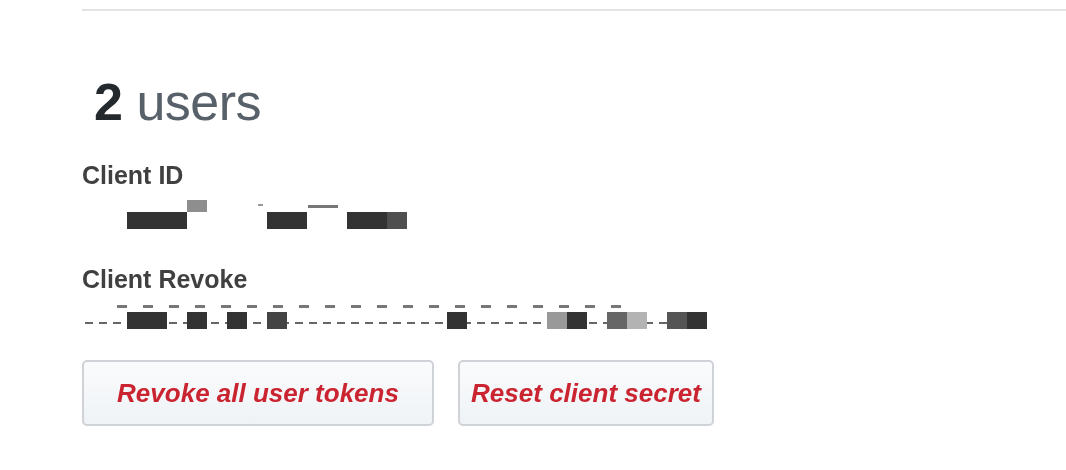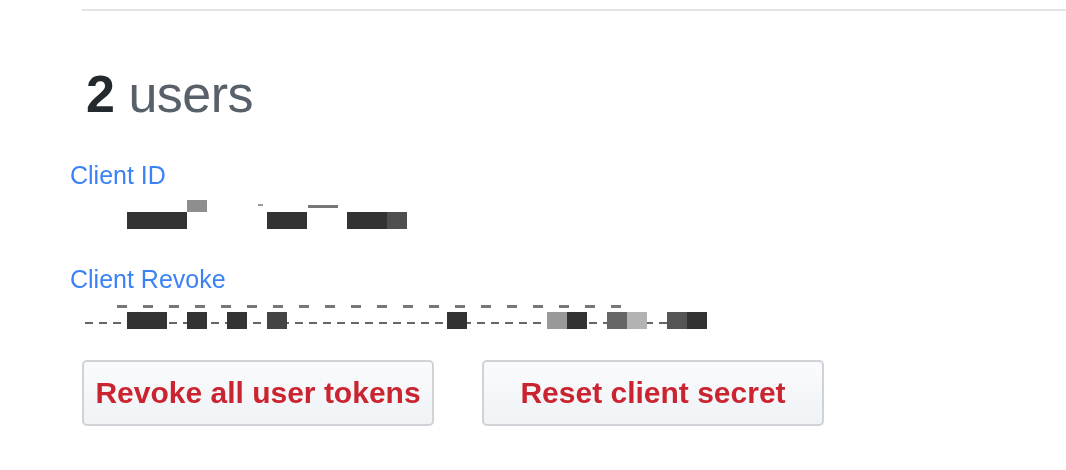--- a/index.html
+++ b/index.html
@@ -7,43 +7,43 @@
       width: 1066px; height: 470px; position: relative; overflow: hidden;
       font-family: "Liberation Sans", "DejaVu Sans", sans-serif;
       color: #24292e;
     }
     .divider {
       position: absolute; left: 82px; top: 9px; width: 984px; height: 2px;
       background: #e4e4e4;
     }
     .count-heading {
       position: absolute; left: 82px; top: 58px;
-      font-size: 52px; line-height: 64px; margin: 4px; font-weight: normal;
+      font-size: 52px; line-height: 64px; margin: 12px; font-weight: normal;
       letter-spacing: -0.5px;
     }
     .count-num { font-weight: bold; color: #24292e; }
     .count-label { color: #586069; }
     .field-label {
-      position: absolute; left: 70px;
-      font-size: 25px; font-weight: normal; color: #3b82f6; margin: 0;
+      position: absolute; left: 82px;
+      font-size: 25px; font-weight: bold; color: #404040; margin: 0;
       line-height: 30px;
     }
     .field-value {
       position: absolute; left: 82px; height: 32px; width: 700px;
     }
     .redact { position: absolute; }
     .dash { position: absolute; height: 3px; background: #5a5a5a; }
     .btn {
       position: absolute; top: 360px; height: 66px;
       border: 2px solid #cfd3d7; border-radius: 5px;
       background: linear-gradient(#fafbfc, #eff3f6);
-      color: #cb2431; font-size: 30px; font-weight: bold;
+      color: #cb2431; font-size: 26px; font-weight: bold;
       font-family: "Liberation Sans", "DejaVu Sans", sans-serif;
       box-sizing: border-box; cursor: pointer; padding: 0;
-      display: flex; align-items: center; justify-content: center;
+      display: flex; align-items: center; justify-content: center; font-style: italic;
     }
   </style>
 </head>
 <body>
 
 <div class="divider"></div>
 
 <h2 class="count-heading">
   <span class="count-num">2</span>
   <span class="count-label">users</span>
@@ -72,13 +72,13 @@
   <div class="redact" style="left:365px;top:12px;width:20px;height:17px;background:#333;"></div>
   <div class="redact" style="left:465px;top:12px;width:20px;height:17px;background:#999;"></div>
   <div class="redact" style="left:485px;top:12px;width:20px;height:17px;background:#333;"></div>
   <div class="redact" style="left:525px;top:12px;width:20px;height:17px;background:#666;"></div>
   <div class="redact" style="left:545px;top:12px;width:20px;height:17px;background:#b3b3b3;"></div>
   <div class="redact" style="left:585px;top:12px;width:20px;height:17px;background:#555;"></div>
   <div class="redact" style="left:605px;top:12px;width:20px;height:17px;background:#333;"></div>
 </div>
 
 <button class="btn" style="left:82px;width:352px;">Revoke all user tokens</button>
-<button class="btn" style="left:482px;width:342px;">Reset client secret</button>
+<button class="btn" style="left:458px;width:256px;">Reset client secret</button>
 
 </body></html>

